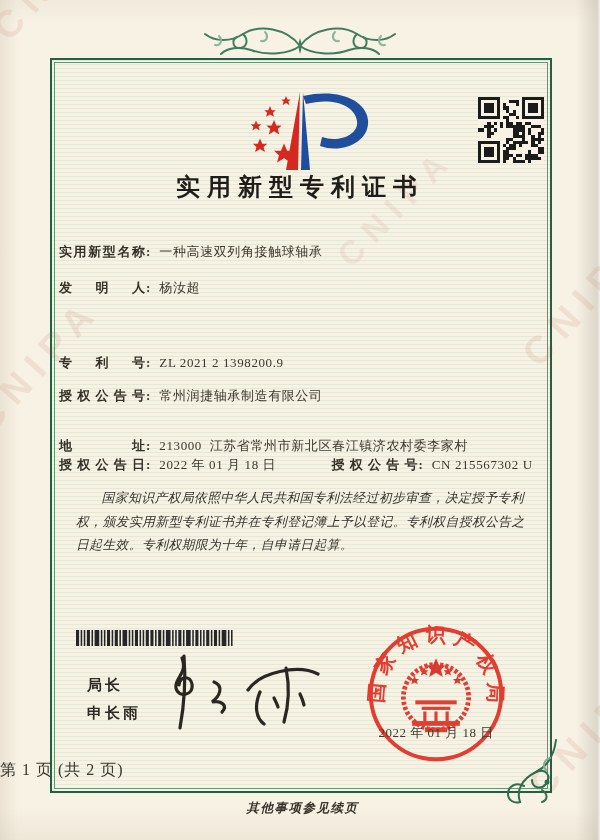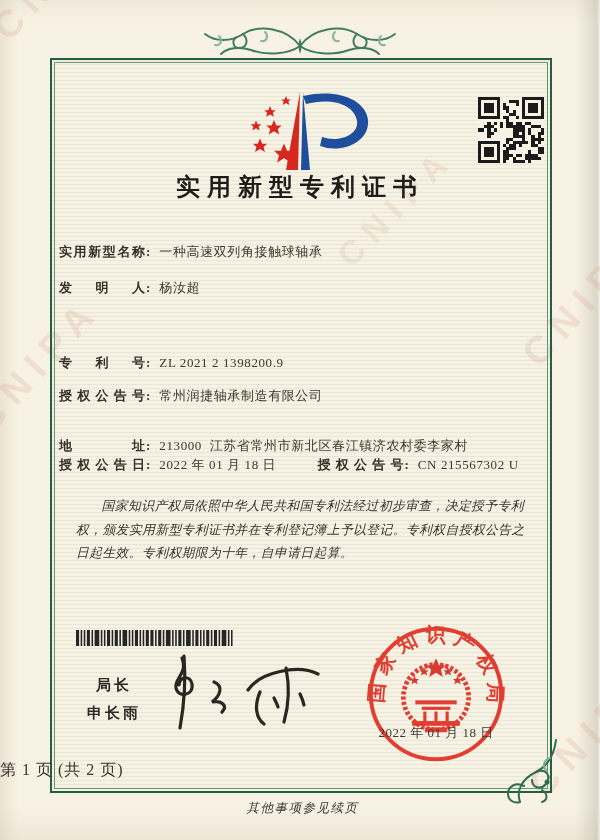--- a/index.html
+++ b/index.html
@@ -32,35 +32,35 @@
   .ornament-br{position:absolute; right:40px; bottom:36px; z-index:2;}
   .cert-no{position:absolute; left:76px; top:97px; font-size:13.5px; letter-spacing:2.5px; color:#33312a; z-index:2;}
   .logo{position:absolute; left:240px; top:90px; z-index:2;}
   .qr{position:absolute; left:478px; top:97px; width:66px; height:66px; z-index:2; background:#f8f2e4;}
   .title{position:absolute; left:0; right:0; top:171px; text-align:center; font-size:24px; font-weight:700;
          letter-spacing:7px; color:#1f1d19; z-index:2;}
   .field-row{position:absolute; left:59px; white-space:nowrap; font-size:13px; color:#3a372c; z-index:2;}
   .lbl{display:inline-block; width:86px; text-align:justify; text-align-last:justify; font-weight:600; color:#343127;}
   .sep{display:inline-block; margin:0 9px 0 1px; font-weight:600;}
   .val{letter-spacing:0.6px;}
-  .pair2{margin-left:38px;}
+  .pair2{margin-left:52px;}
   .pair2 .lbl{width:86px;}
   .r1{top:243px;} .r2{top:279px;} .r3{top:316px;margin-top:38px;} .r4{top:350px;} .r5{top:387px;} .r6{top:421px;margin-top:16px;} .r7{top:456px;}
-  .body-text{position:absolute; left:76px; width:452px; top:487px; z-index:2;margin-top:8px;}
+  .body-text{position:absolute; left:76px; width:452px; top:487px; z-index:2;}
   .body-text p{margin:0 0 2px 0; font-size:12.8px; line-height:1.85; text-indent:2em;
                font-style:italic; letter-spacing:0.4px; color:#34322a;}
   .barcode{position:absolute; left:76px; top:630px; z-index:2;}
-  .signer{position:absolute; left:87px; top:671px; z-index:2; font-size:15px; letter-spacing:3px; font-weight:600; color:#2c2a22; line-height:28px;text-align:center;}
+  .signer{position:absolute; left:87px; top:671px; z-index:2; font-size:15px; letter-spacing:3px; font-weight:600; color:#2c2a22; line-height:28px;}
   .signature{position:absolute; left:148px; top:648px; z-index:3;}
   .seal{position:absolute; left:366px; top:624px; z-index:2; opacity:0.9;}
   .seal-date{position:absolute; left:366px; top:724px; width:140px; text-align:center; font-size:13px;
              letter-spacing:0.5px; color:#3e3a2e; z-index:4;}
   .page-info{position:absolute; left:0; right:0; top:760px; text-align:left; font-size:16px; letter-spacing:1px; color:#38352b; z-index:2;}
   .cont-note{position:absolute; left:5px; right:0; top:800px; text-align:center; font-size:12.5px; font-style:italic;
-             letter-spacing:1.5px; color:#38352b; z-index:2;}
+             letter-spacing:1.5px; color:#38352b; z-index:2;font-weight:bold;}
 </style>
 </head>
 <body>
 
 <div class="page">
 
   <div class="wm wm1">CNIPA</div>
   <div class="wm wm2">CNIPA</div>
   <div class="wm wm3">CNIPA</div>
   <div class="wm wm4">CNIPA</div>

